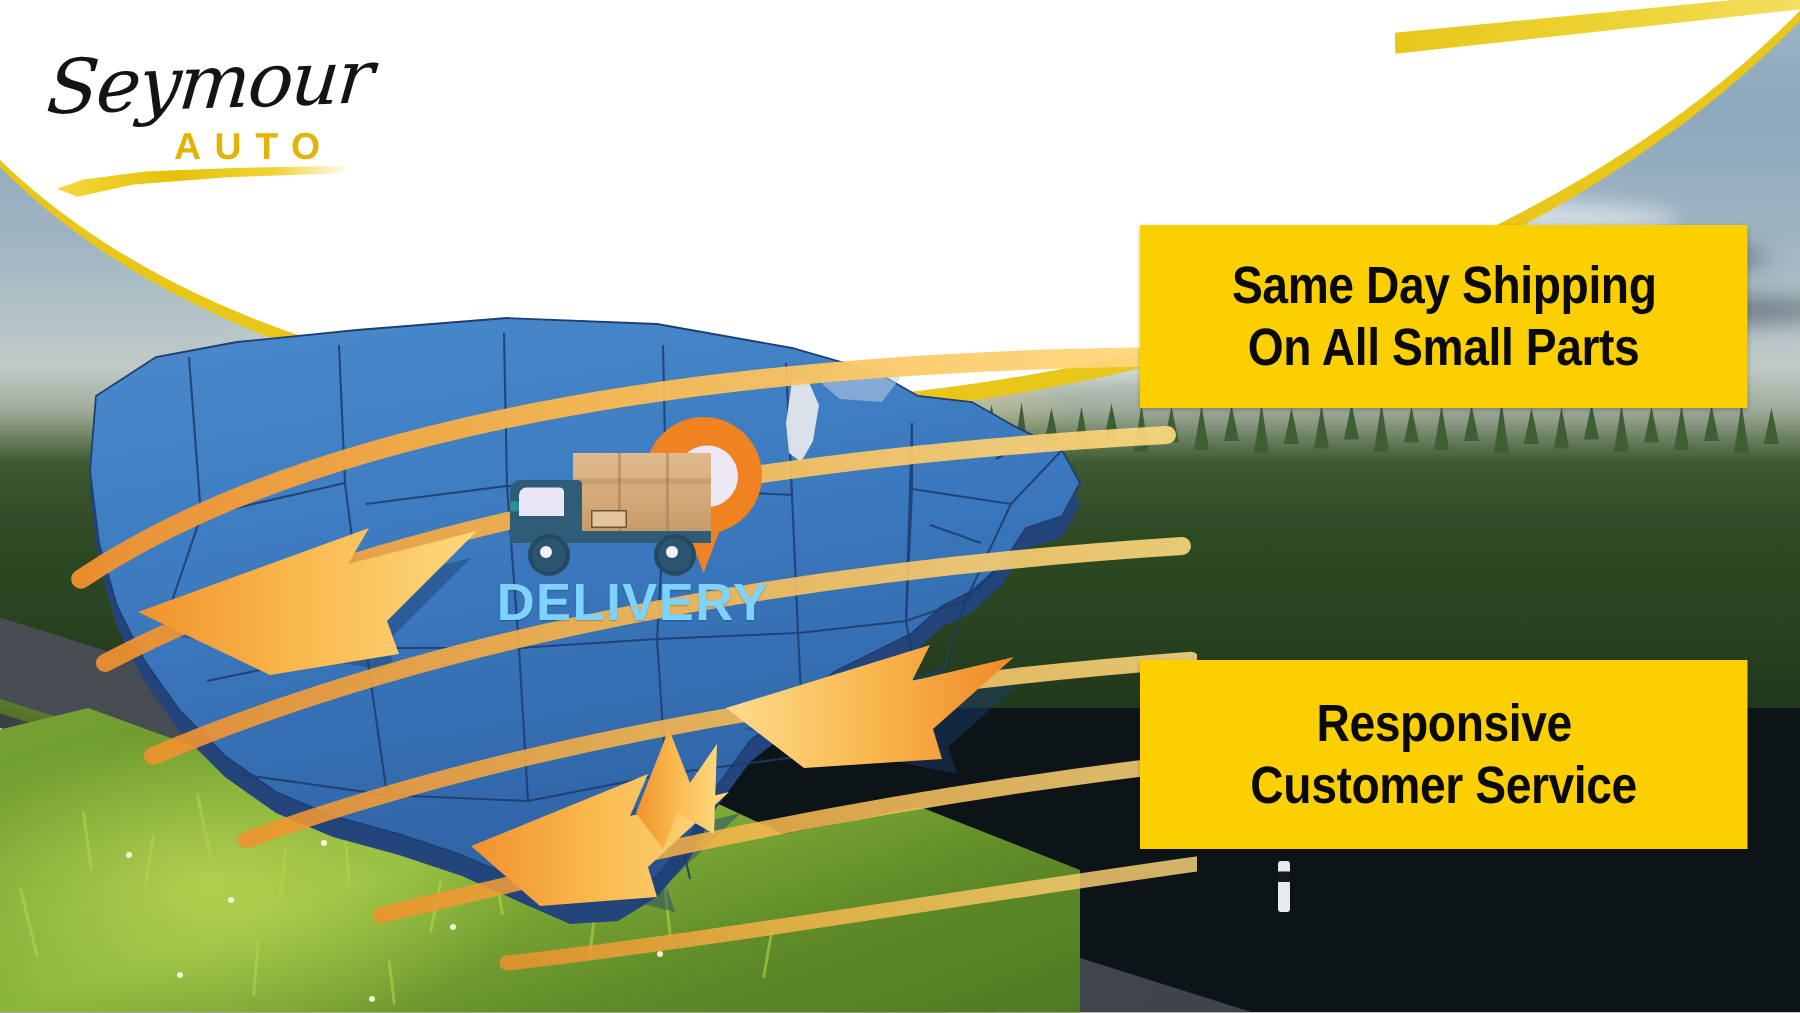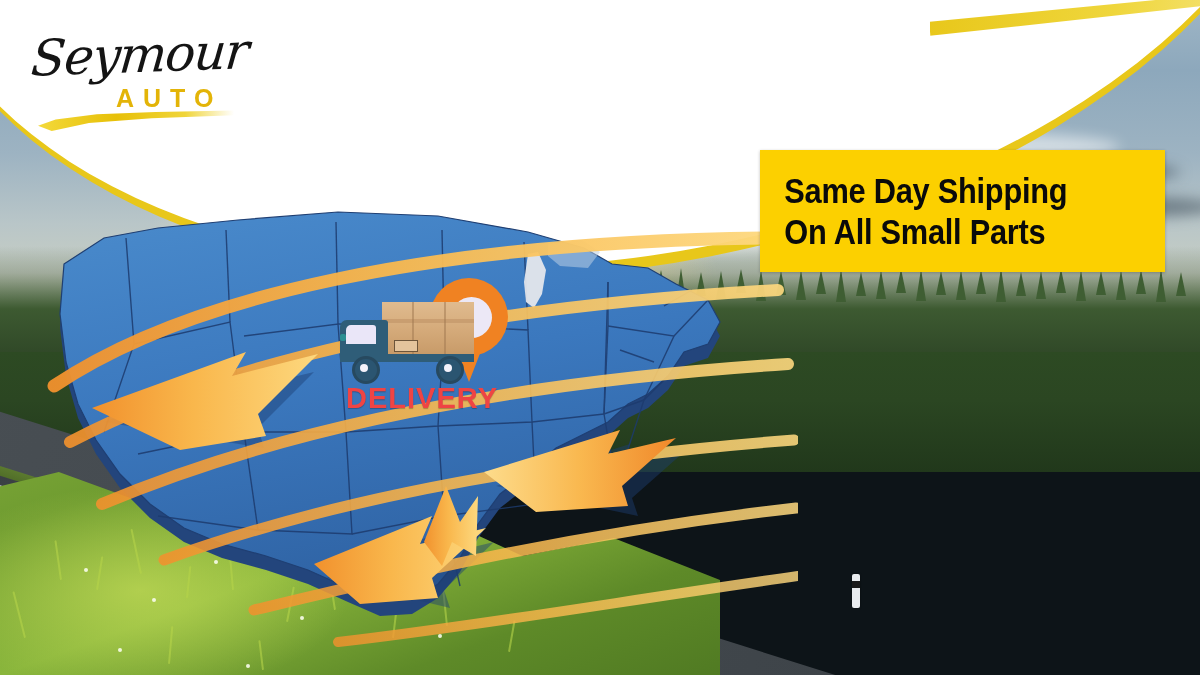--- a/index.html
+++ b/index.html
@@ -190,29 +190,29 @@
   .wheel i{position:absolute;left:5px;top:5px;width:8px;height:8px;border-radius:50%;background:#f4f2fb;display:block;}
 
   .badge-text{position:absolute;left:-8px;top:110px;width:200px;text-align:center;}
   .badge-line1{
     font-family:"Liberation Sans",sans-serif;font-weight:700;
     font-size:23px;color:#ef7f22;letter-spacing:.5px;line-height:1;
     text-shadow:0 1px 1px rgba(0,0,0,.25);
   }
   .badge-line2{
     font-family:"Liberation Sans",sans-serif;font-weight:700;
-    font-size:29px;color:#ef4444;letter-spacing:1px;line-height:1.15;
+    font-size:35px;color:#7dd3fc;letter-spacing:1px;line-height:1.15;
     text-shadow:0 1px 1px rgba(0,0,0,.25);
   }
 
   
   .banner{
     position:absolute;left:760px;
     background:#fcd000;
-    display:flex;flex-direction:column;justify-content:center;
+    display:flex;flex-direction:column;align-items:center;justify-content:center;
     box-shadow:0 1px 3px rgba(0,0,0,.25);
   }
   .banner span{
     font-family:"Liberation Sans",sans-serif;
     font-weight:700;color:#0a0a0a;
     font-size:35px;line-height:1.18;
     letter-spacing:-.3px;
     transform:scaleX(.88);
     white-space:nowrap;
   }
@@ -486,14 +486,18 @@
       <div class="badge-line2">DELIVERY</div>
     </div>
   </div>
 
   <div class="banner" id="banner-1">
     <span>Same Day Shipping</span>
     <span>On All Small Parts</span>
   </div>
 
 
+  <div class="banner" id="banner-3">
+    <span>Responsive</span>
+    <span>Customer Service</span>
+  </div>
 
 </div>
 
 </body></html>

